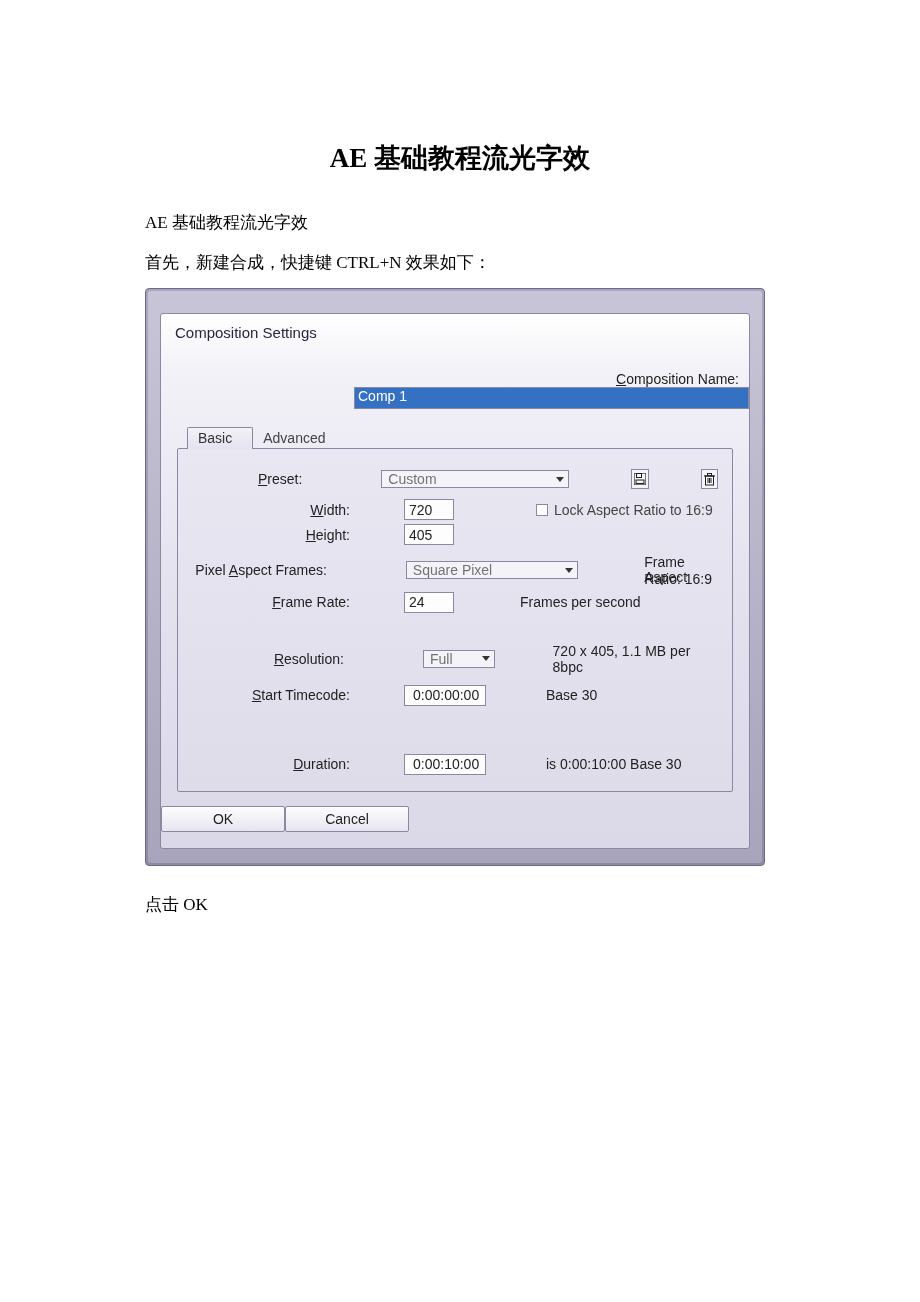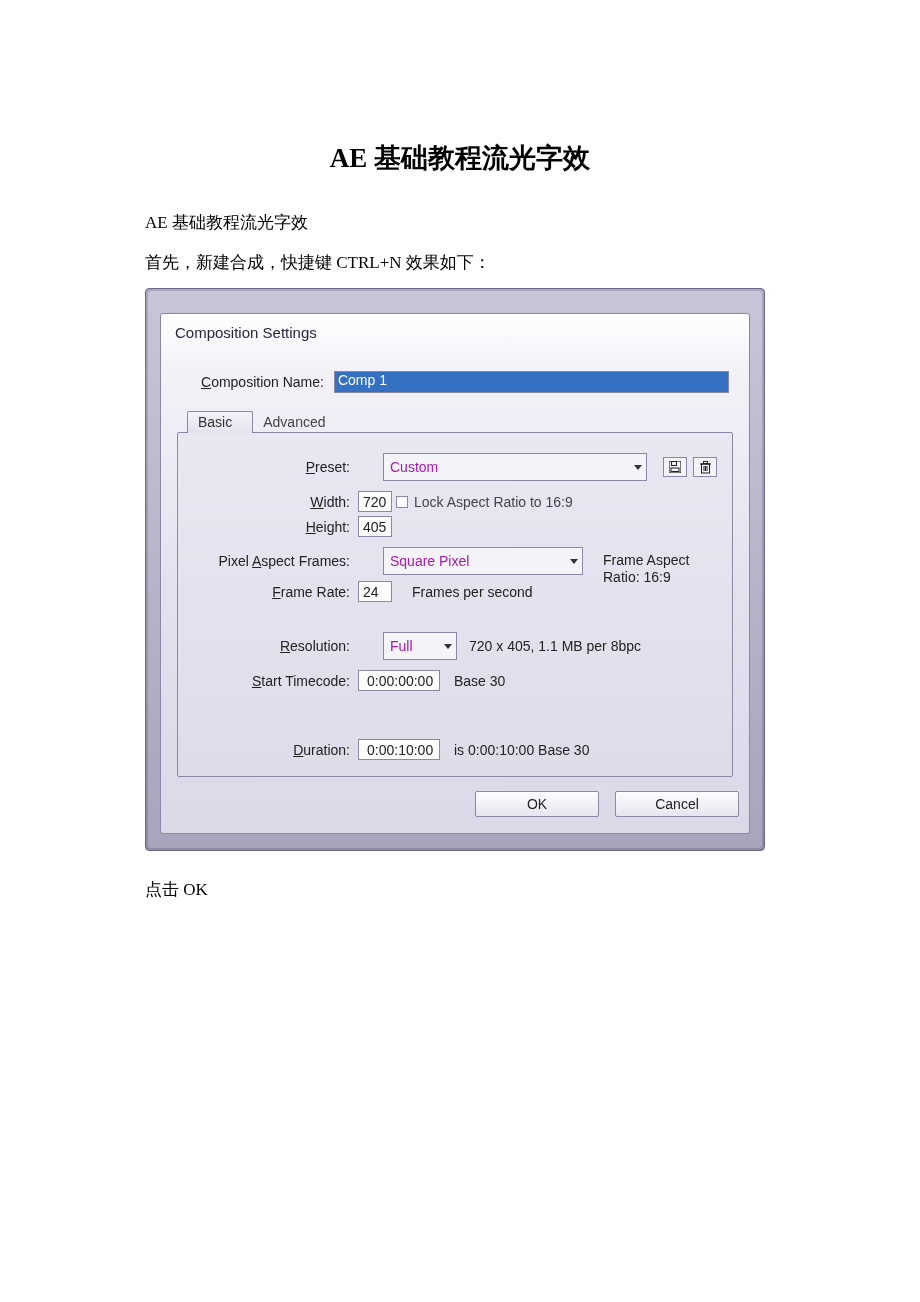--- a/index.html
+++ b/index.html
@@ -46,25 +46,26 @@
     }
     .dialog-title {
       font-family: "Segoe UI", Tahoma, sans-serif;
       font-size: 15px;
       color: #2a2440;
       padding: 10px 14px 14px 14px;
       font-weight: normal;
     }
     .comp-name-row {
       display: flex;
-      align-items: center;
+      align-items: flex-end;
       padding: 16px 0 18px 40px;
       font-family: "Segoe UI", Tahoma, sans-serif;
       font-size: 14px;
       color: #222;
+      flex-direction: column;
     }
     .comp-name-row .label { margin-right: 10px; }
     .comp-name-row .u { text-decoration: underline; }
     .comp-name-input {
       width: 395px;
       height: 22px;
       border: 1px solid #8b88a3;
       padding: 0 3px;
       font-size: 14px;
       font-family: "Segoe UI", Tahoma, sans-serif;
@@ -104,36 +105,37 @@
       padding: 20px 14px 16px 14px;
       font-family: "Segoe UI", Tahoma, sans-serif;
       font-size: 14px;
       color: #222;
       background: linear-gradient(180deg, #e9e7f2 0%, #dedce9 100%);
     }
     .row {
       display: flex;
       align-items: center;
       margin-bottom: 10px;
+      gap: 46px;
     }
     .row .rlabel {
       width: 166px;
       text-align: right;
       padding-right: 8px;
     }
     .u { text-decoration: underline; }
     .dd {
       border: 1px solid #8b88a3;
       background: #f4f3f8;
-      height: 28px;
+      height: 18px;
       display: flex;
       align-items: center;
       padding: 0 4px 0 6px;
       font-size: 14px;
-      color: #a21caf;
+      color: #737373;
       justify-content: space-between;
       margin-left: 25px;
     }
     .dd-preset { width: 264px; }
     .dd-par { width: 200px; }
     .dd-res { width: 74px; }
     .dd-arrow {
       width: 0; height: 0;
       border-left: 4px solid transparent;
       border-right: 4px solid transparent;
@@ -142,21 +144,21 @@
     }
     .txtin {
       border: 1px solid #8b88a3;
       background: #fdfdfe;
       height: 21px;
       padding: 0 4px;
       font-size: 14px;
       font-family: "Segoe UI", Tahoma, sans-serif;
       color: #222;
     }
-    .w50 { width: 34px; }
+    .w50 { width: 50px; }
     .w82 { width: 82px; padding-left: 8px; }
     .icon-btn {
       width: 24px; height: 20px;
       border: 1px solid #8b88a3;
       background: #f4f3f8;
       display: flex;
       align-items: center;
       justify-content: center;
       margin-left: 6px;
     }
@@ -166,44 +168,42 @@
     .cb {
       width: 12px; height: 12px;
       border: 1px solid #8b88a3;
       background: #fff;
       display: inline-block;
       margin-right: 6px;
       vertical-align: middle;
     }
     .aspect-block {
       position: relative;
-      margin-left: 4px;
+      margin-left: 36px;
       display: flex;
       align-items: center;
       font-size: 14px;
       color: #444;
     }
     .far {
       position: relative;
       font-size: 14px;
       color: #222;
       line-height: 1.1;
       margin-left: 20px;
     }
     .far .far2 { position: absolute; top: 17px; left: 0; white-space: nowrap; }
     .res-info {
       margin-left: 12px;
       color: #222;
     }
     .sec-gap { height: 20px; }
     .btn-row {
       display: flex;
-      justify-content: flex-end;
-      padding: 0 10px 0 0;
-      gap: 16px;
+      padding: 0 44px 0 0;
       margin-top: 12px;
     }
     .dlg-btn {
       width: 124px; height: 26px;
       border: 1px solid #8b88a3;
       background: linear-gradient(180deg, #fdfdfe 0%, #e7e5f0 100%);
       font-family: "Segoe UI", Tahoma, sans-serif;
       font-size: 14px;
       color: #222;
       text-align: center;

